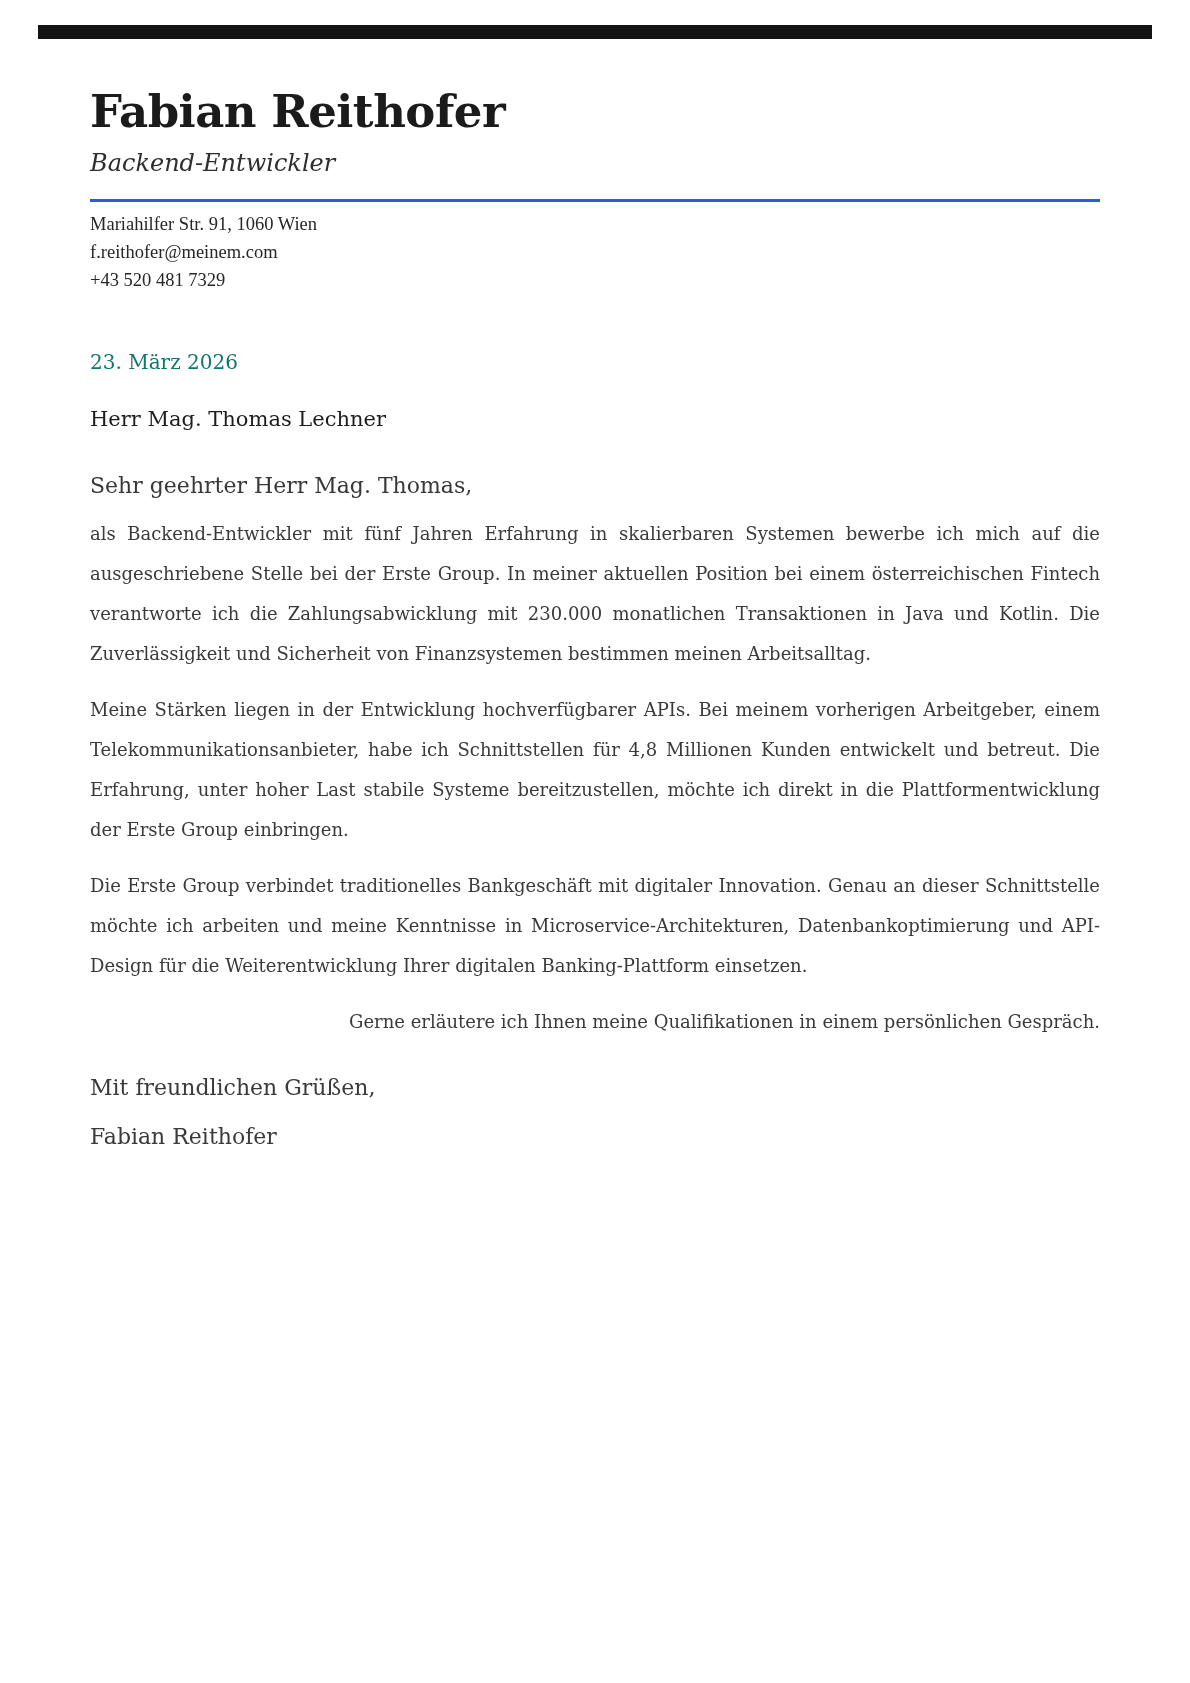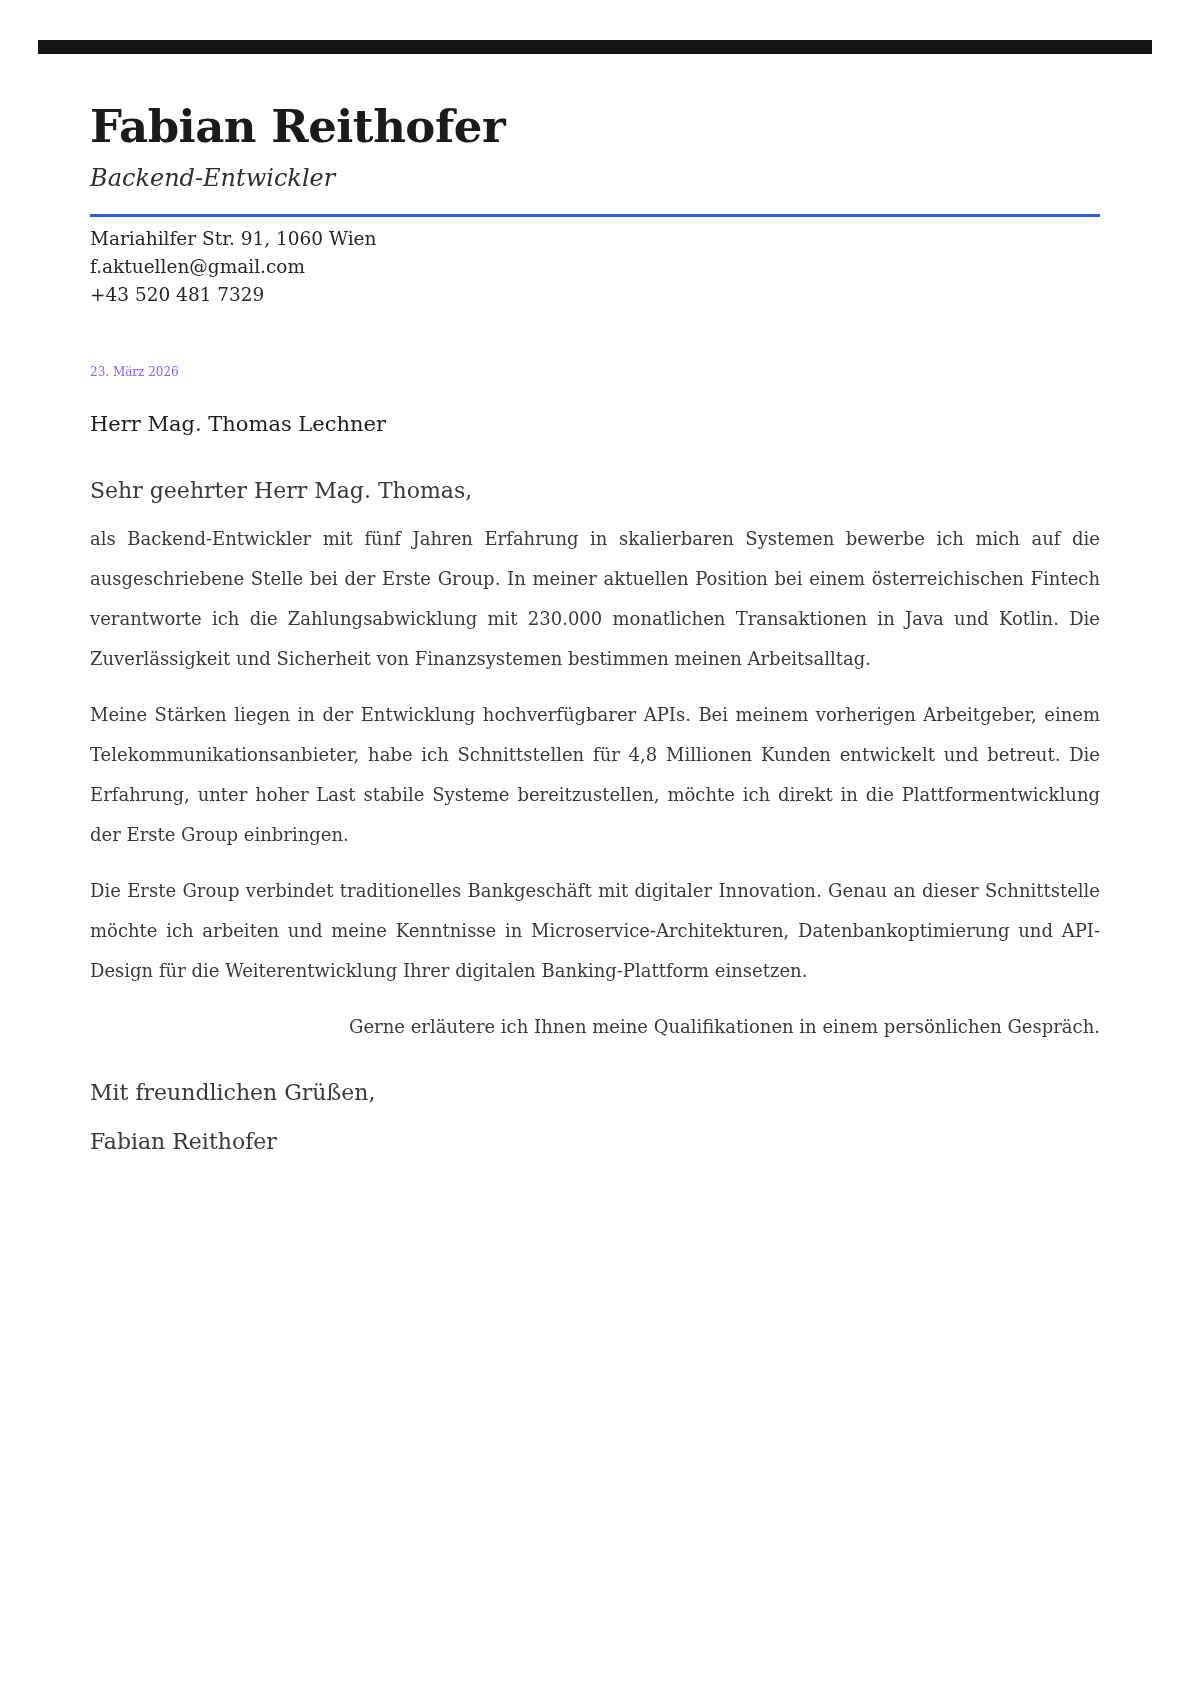--- a/index.html
+++ b/index.html
@@ -11,21 +11,21 @@
     width: 1190px;
     height: 1683px;
     font-family: "DejaVu Serif", "Liberation Serif", serif;
     color: #333333;
     overflow: hidden;
   }
   .page {
     box-sizing: border-box;
     width: 1190px;
     height: 1642px;
-    padding: 40px 38px 0 38px;
+    padding: 25px 38px 0 38px;
     background: #ffffff;
   }
   .top-bar {
     height: 14px;
     width: 100%;
   }
   .content {
     padding: 0 52px;
   }
   .name {
@@ -46,25 +46,26 @@
   .divider {
     margin-top: 22px;
     border: none;
     height: 0;
     border-top: 3px solid;
   }
   .contact-block {
     font-size: 18.5px;
     line-height: 28px;
     color: #262626;
+    font-family: Liberation Serif, serif;
   }
   .date-line {
     margin-top: 56px;
-    font-size: 12px;
-    color: #8b5cf6;
+    font-size: 20px;
+    color: #0f766e;
   }
   .recipient-block {
     margin-top: 30px;
     font-size: 20px;
     line-height: 31px;
     color: #2a2a2a;
   }
   .recipient-name {
     font-weight: 400;
     font-size: 21px;
@@ -106,21 +107,21 @@
   <div class="content">
 
     <h1 class="name">Fabian Reithofer</h1>
 
     <div class="job-title">Backend-Entwickler</div>
 
     <hr class="divider" style="border-top-color: rgb(43, 92, 217);">
 
     <div class="contact-block">
       <div>Mariahilfer Str. 91, 1060 Wien</div>
-      <div>f.aktuellen@gmail.com</div>
+      <div>f.reithofer@meinem.com</div>
       <div>+43 520 481 7329</div>
     </div>
 
     <div class="date-line">23. März 2026</div>
 
     <div class="recipient-block">
       <div class="recipient-name">Herr Mag. Thomas Lechner</div>
     </div>
 
     <div class="salutation">Sehr geehrter Herr Mag. Thomas,</div>

